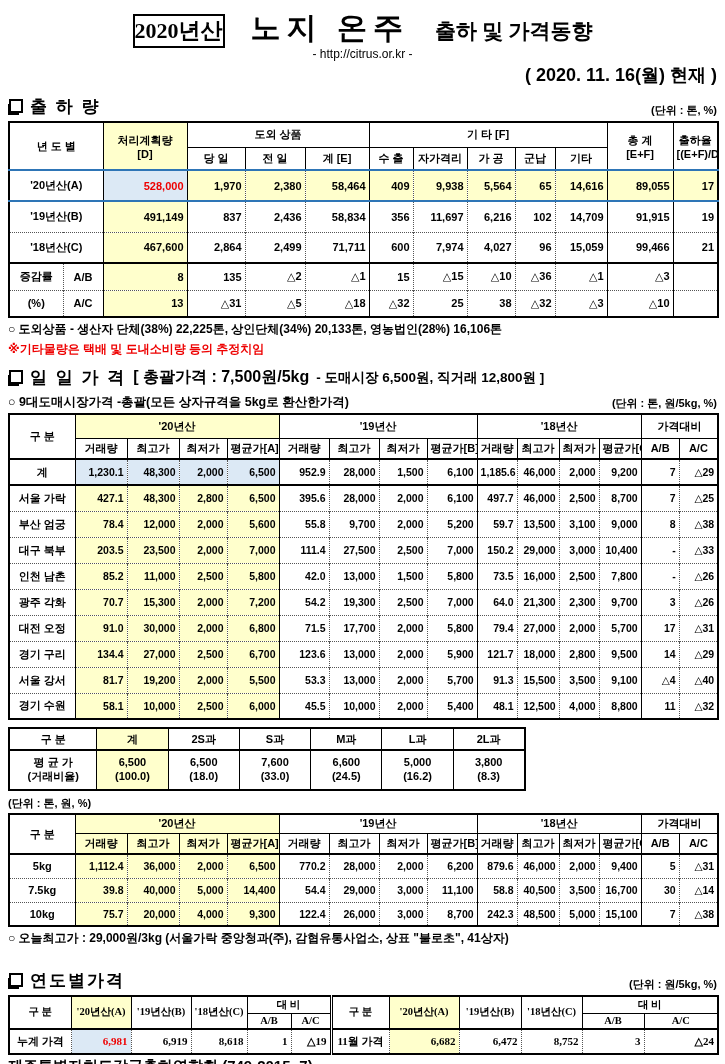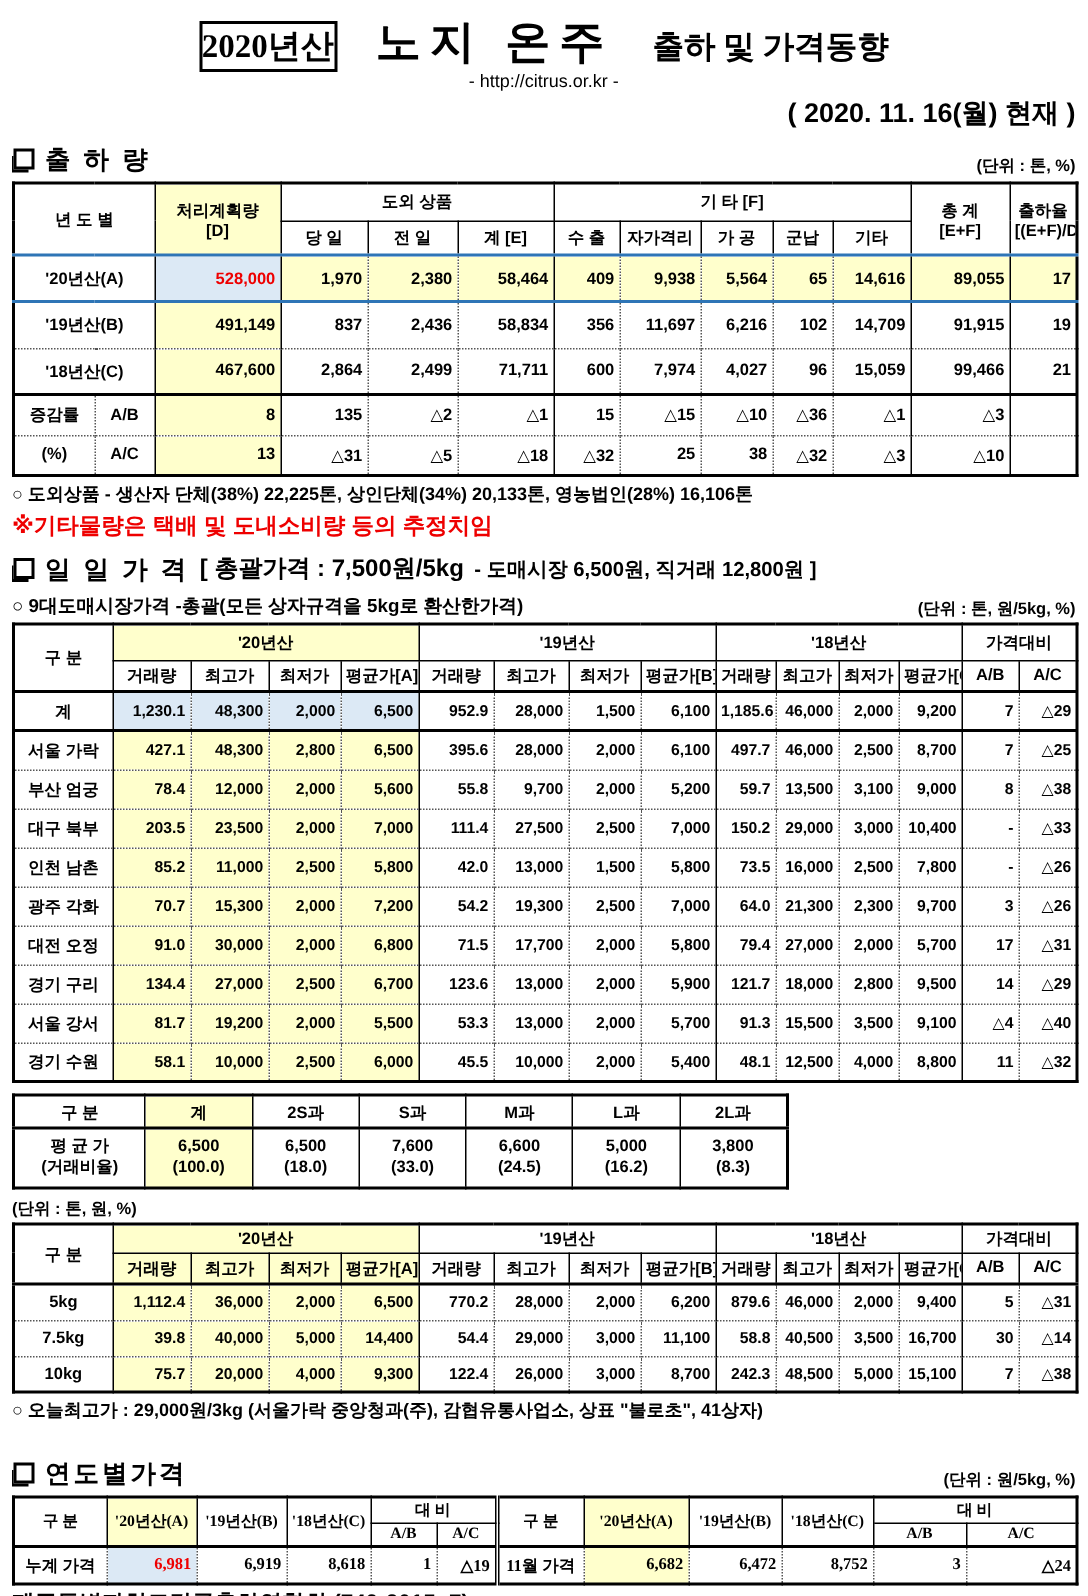--- a/index.html
+++ b/index.html
@@ -84,21 +84,21 @@
   .t-year th{border:1px solid #000;height:15px;font-size:10.5px;}
   .t-year tr.h2 th{border-top:1px dotted #555;}
   .t-year td{border-left:1px dotted #555;border-top:1px solid #000;height:25px;font-size:11px;}
   .t-year td.lbl{border-left:none;}
   .t-year .half{border-left:3px double #000 !important;}
   .t-year td.bluecell{background:var(--blue);color:var(--red);}
   .t-year td.ycell{background:var(--yellow);}
 
   
   .note{font-size:12px;font-weight:bold;margin:3px 0 0;}
-  .note.red{color:var(--red);font-size:15px;}
+  .note.red{color:var(--red);font-size:12px;}
   .footer-row{display:flex;justify-content:space-between;align-items:flex-end;margin-top:2px;}
   .org{font-size:15px;font-weight:900;}
 </style>
 </head>
 <body>
 
 <div class="page">
 
   <div class="title-line">
     <span class="t-year">2020년산</span>

